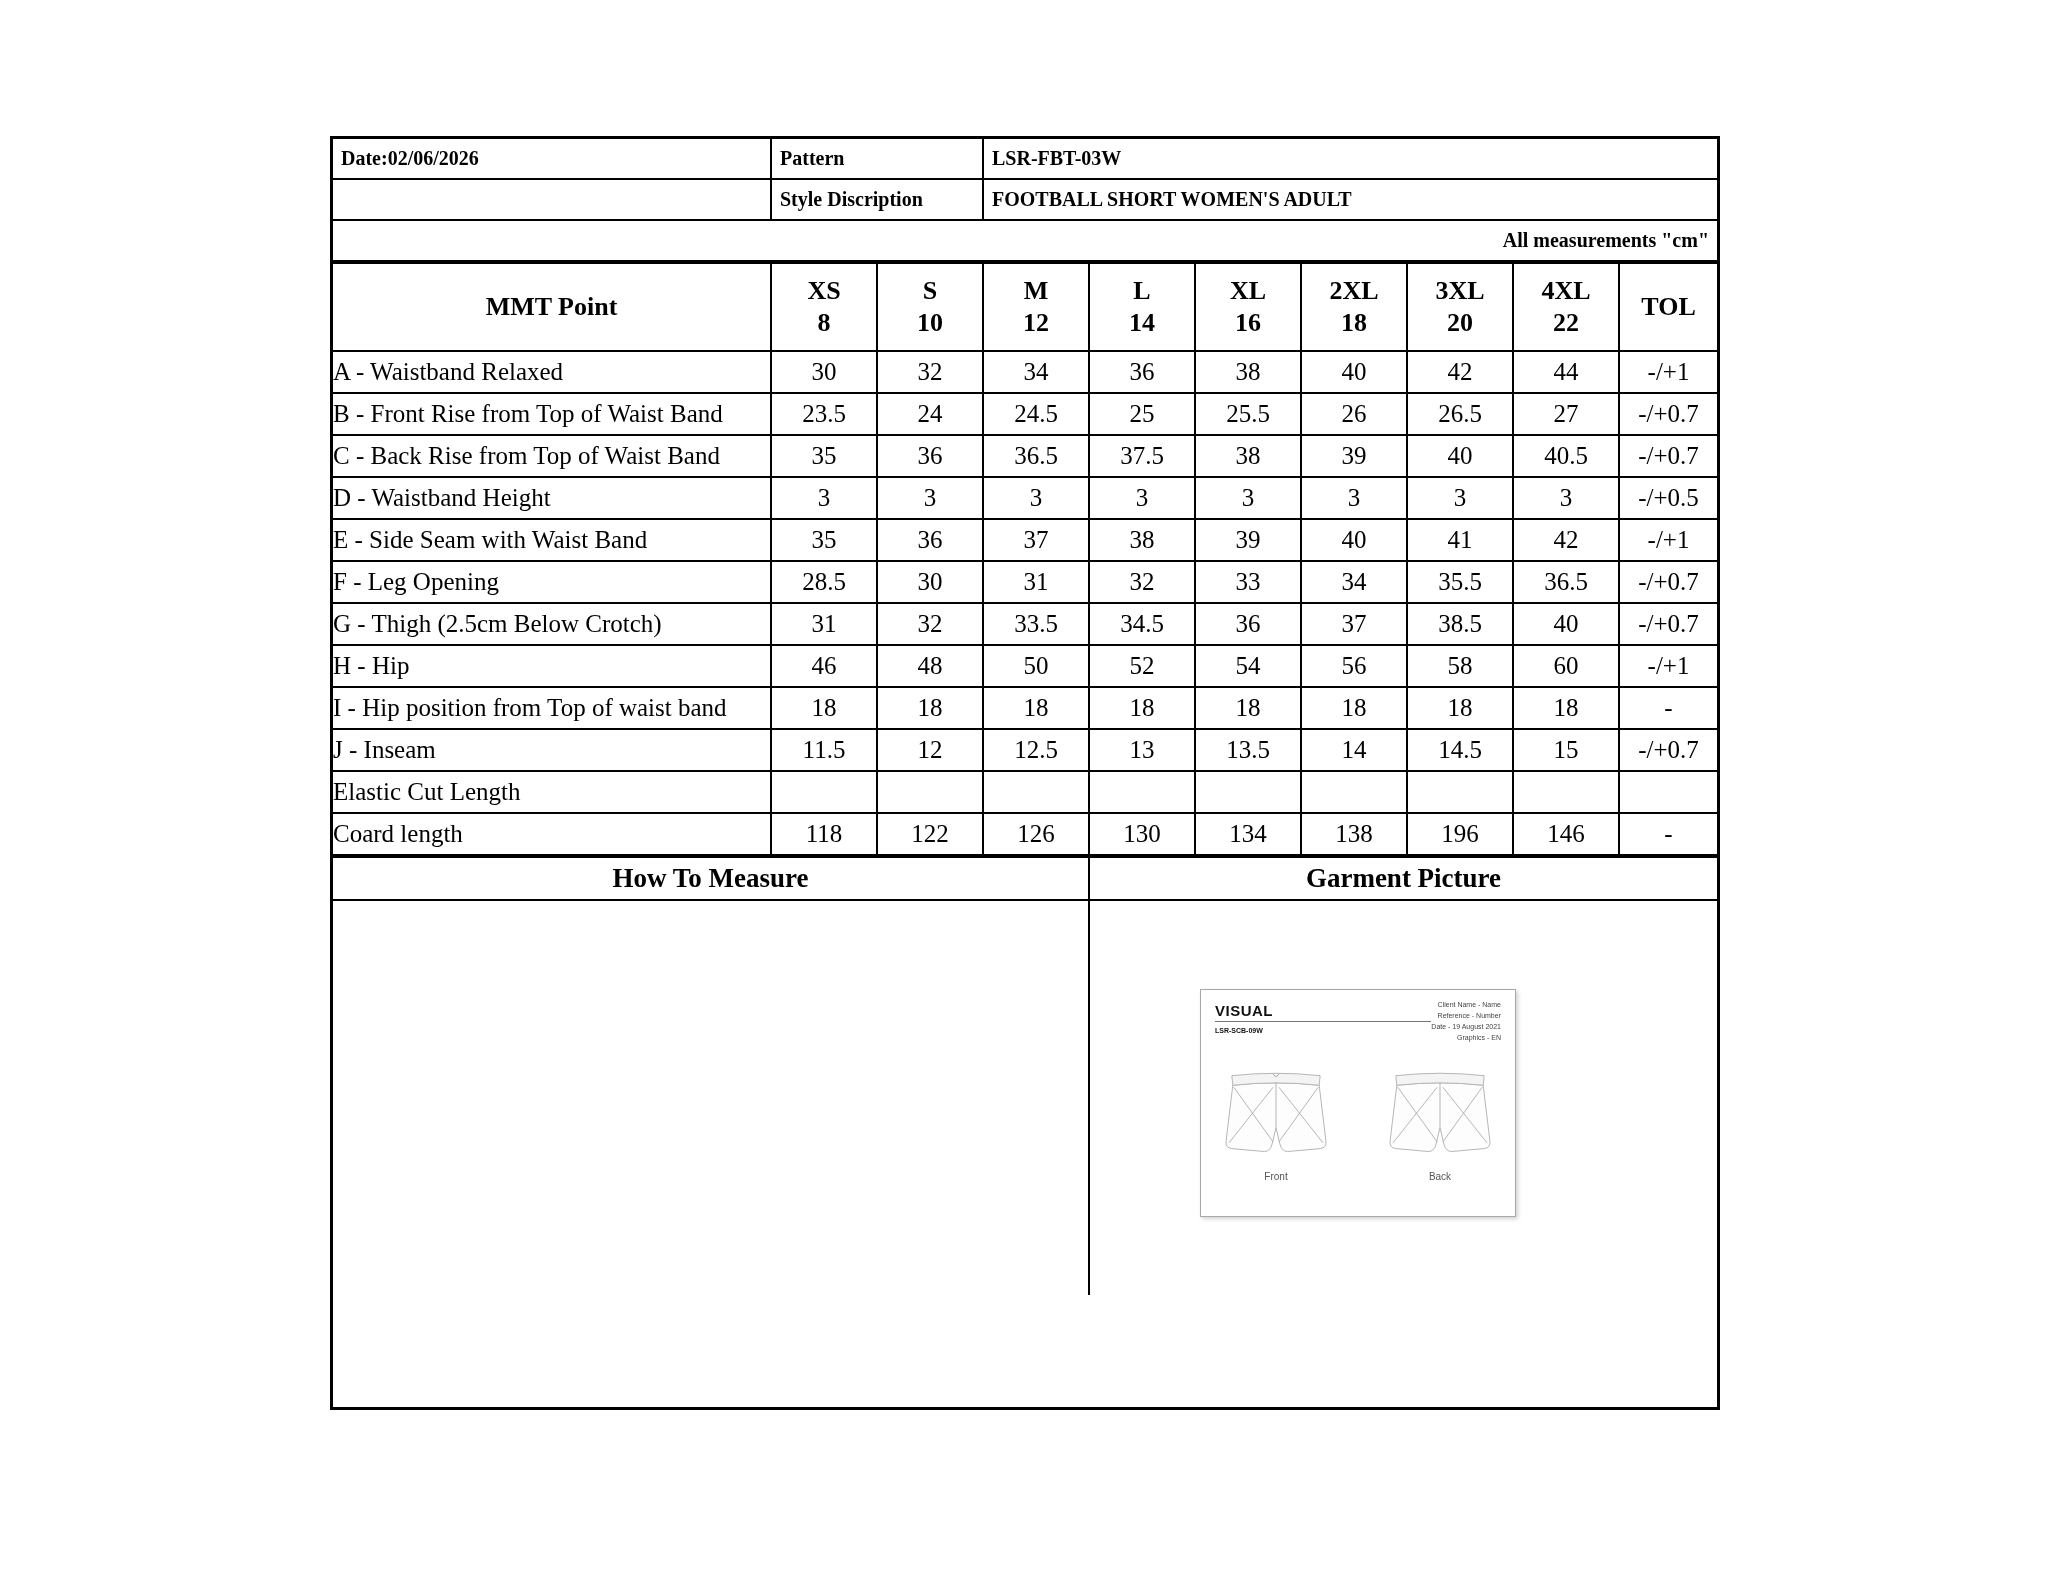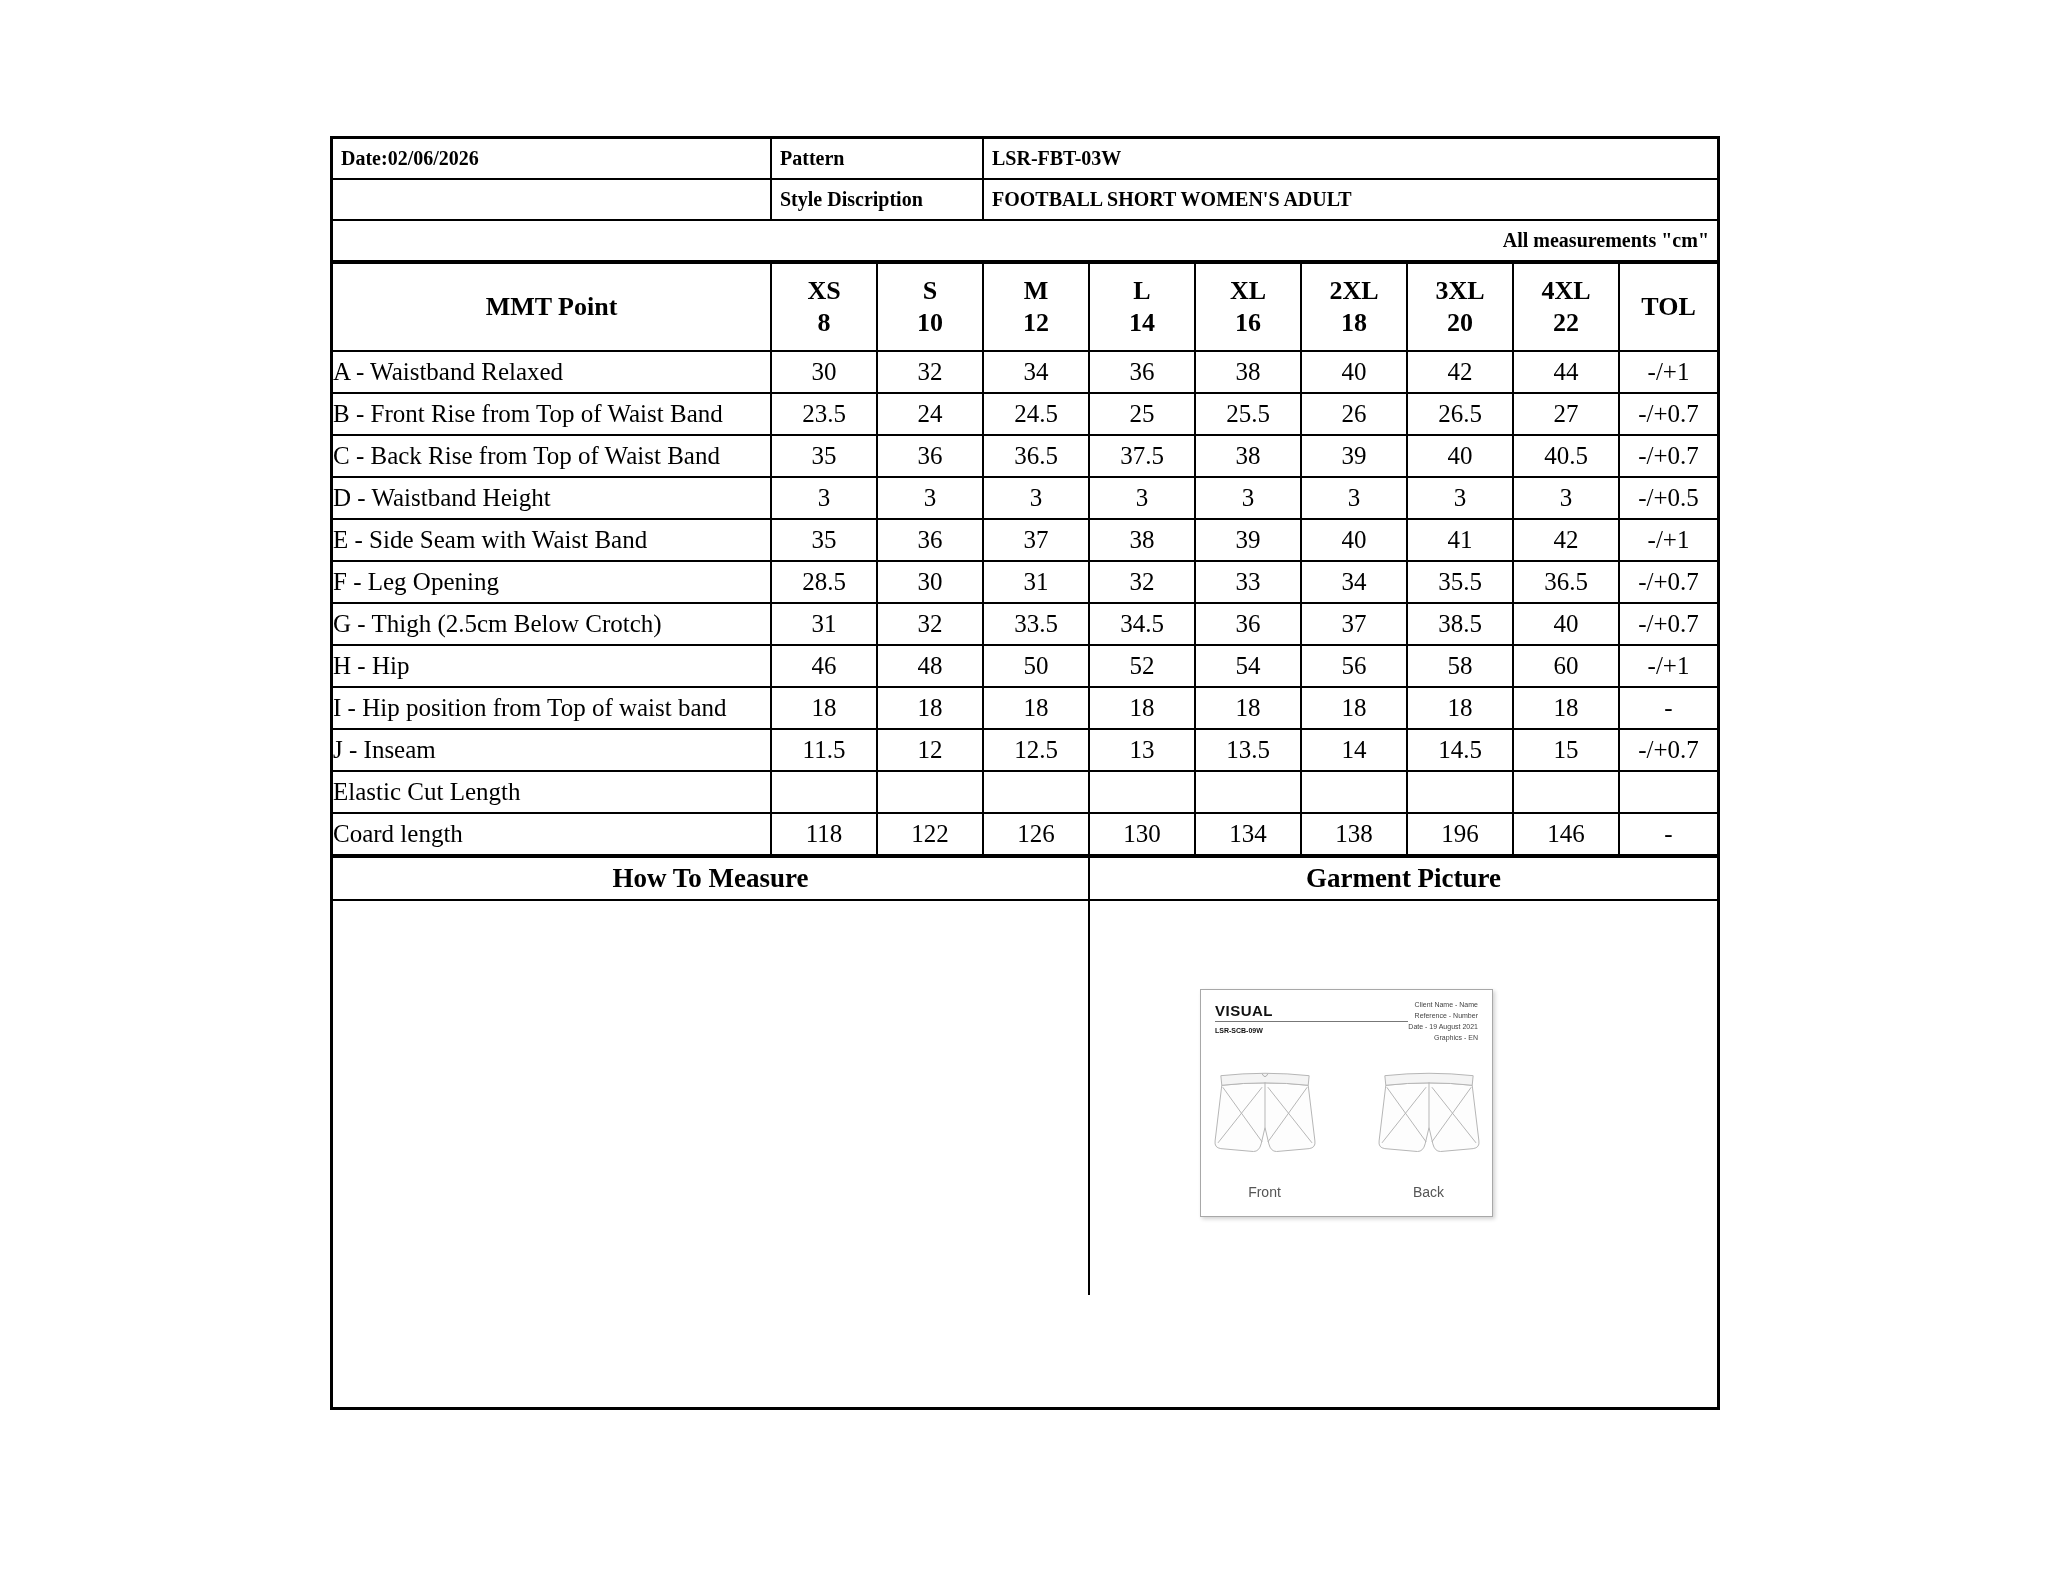--- a/index.html
+++ b/index.html
@@ -121,21 +121,21 @@
     grid-template-columns: 755px auto;
     height: 394px;
   }
   .pane { position: relative; }
   .pane + .pane { border-left: 2px solid #000; }
   
   .visual-box {
     position: absolute;
     left: 110px;
     top: 88px;
-    width: 293px;
+    width: 316px;
     height: 228px;
     background: #fff;
     border: 1px solid #a8a8a8;
     box-shadow: 2px 2px 4px rgba(0,0,0,0.18);
     font-family: "Liberation Sans", sans-serif;
     padding: 12px 14px;
   }
   .visual-top { position: relative; border-bottom: 1px solid #777; padding-bottom: 2px; }
   .visual-title { font-weight: 700; font-size: 15px; letter-spacing: 0.5px; color: #111; }
   .visual-code { font-weight: 700; font-size: 7px; color: #111; margin-top: 5px; }
@@ -150,21 +150,21 @@
     background: #fff;
   }
   .shorts-row {
     display: flex;
     justify-content: center;
     gap: 36px;
     margin-top: 34px;
   }
   .shorts-fig { display: flex; flex-direction: column; align-items: center; }
   .shorts-fig svg { width: 128px; height: 96px; }
-  .shorts-label { font-size: 14px; color: #555; margin-top: 20px; }
+  .shorts-label { font-size: 10px; color: #555; margin-top: 7px; }
 </style>
 </head>
 <body>
 
 <div class="page">
   <div class="sheet">
 
 
     <table class="info-table">
       <colgroup>

